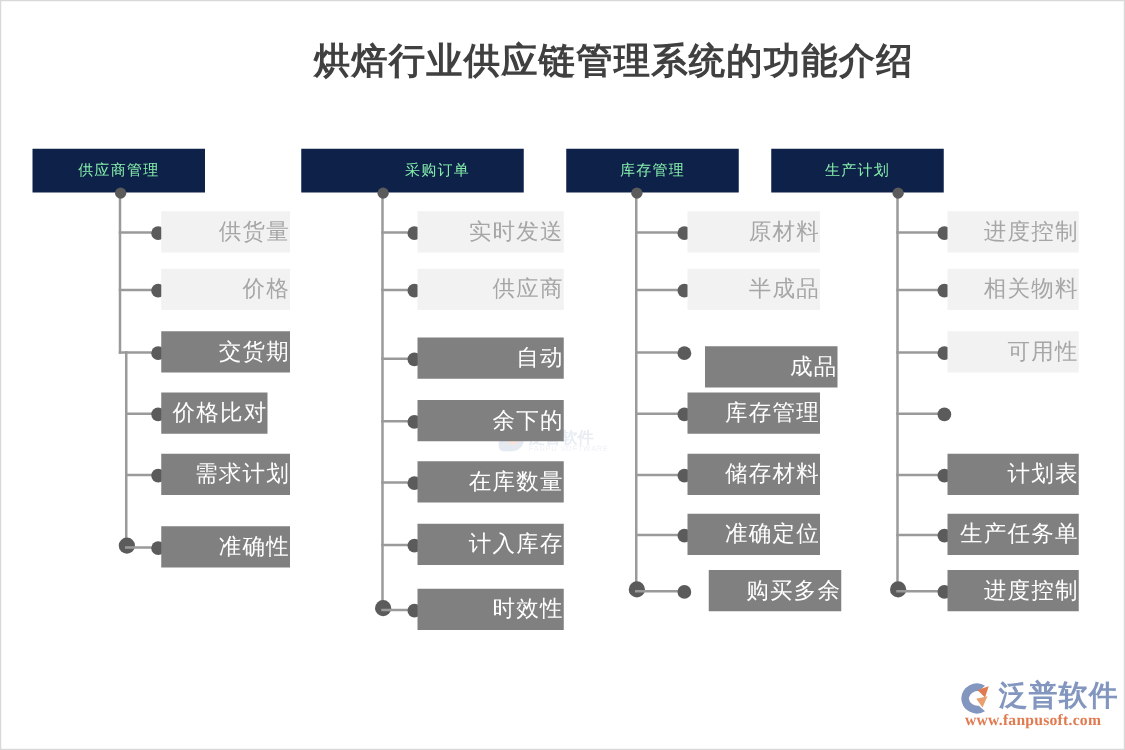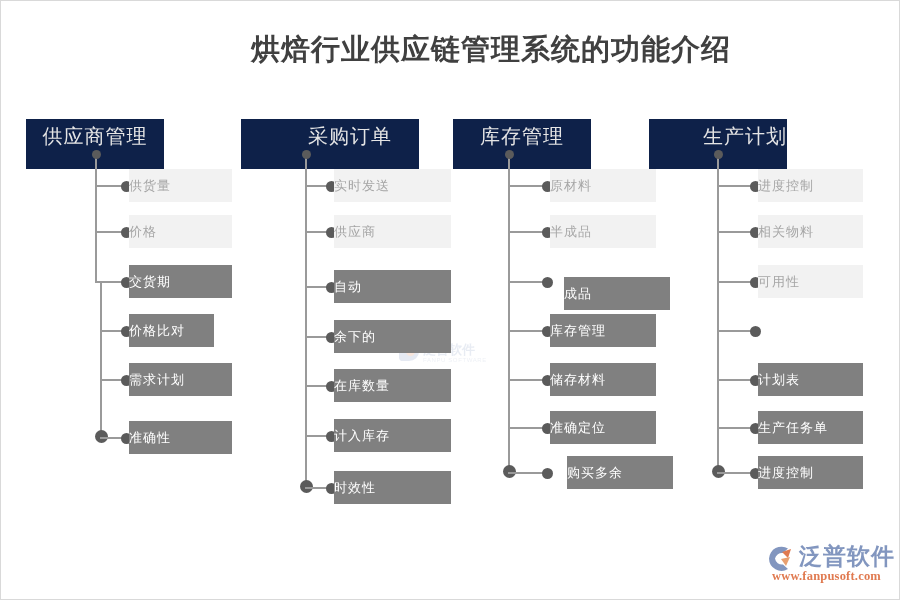--- a/index.html
+++ b/index.html
@@ -86,24 +86,24 @@
     top: 0; left: 0;
     width: 215px;
     height: 600px;
   }
 
   
   .col-header {
     position: absolute;
     top: 118px;
     width: 138px;
-    height: 50px;
+    height: 35px;
     background: #0e2149;
-    color: #e5e5e5;
-    font-size: 20px;
+    color: #86efac;
+    font-size: 12px;
     line-height: 35px;
     text-align: center;
     letter-spacing: 1px;
     white-space: nowrap;
   }
 
   
   .trunk {
     position: absolute;
     width: 2px;
@@ -128,22 +128,22 @@
     width: 11px; height: 11px;
     border-radius: 50%;
     background: #5b5b5b;
   }
 
   
   .item {
     position: absolute;
     height: 33px;
     line-height: 33px;
-    text-align: left;
-    font-size: 13px;
+    text-align: right;
+    font-size: 18px;
     letter-spacing: 1px;
     white-space: nowrap;
     box-sizing: border-box;
   }
   .item.light {
     background: #f2f2f2;
     color: #a6a6a6;
   }
   .item.dark {
     background: #808080;
@@ -269,21 +269,21 @@
         <span class="branch-dot" style="left: 541px; top: 374px;"></span>
         <div class="item dark" style="left: 549px; top: 362px; width: 106px;">储存材料</div>
         <div class="branch" style="left: 507px; top: 426px; width: 42px;"></div>
         <span class="branch-dot" style="left: 541px; top: 422px;"></span>
         <div class="item dark" style="left: 549px; top: 410px; width: 106px;">准确定位</div>
         <div class="branch" style="left: 507px; top: 471px; width: 42px;"></div>
         <span class="branch-dot" style="left: 541px; top: 467px;"></span>
         <div class="item dark" style="left: 566px; top: 455px; width: 106px;">购买多余</div>
       </div>
       <div class="column">
-        <div class="col-header" style="left: 648px; text-align: right;">生产计划</div>
+        <div class="col-header" style="left: 616px;">生产计划</div>
         <div class="trunk" style="left: 716px; top: 153px; height: 318px;"></div>
         <span class="trunk-top-dot" style="left: 713px; top: 149px;"></span>
         <span class="trunk-end-dot" style="width: 13px; height: 13px; left: 711px; top: 464px;"></span>
         <div class="branch" style="left: 716px; top: 184px; width: 41px;"></div>
         <span class="branch-dot" style="left: 749px; top: 180px;"></span>
         <div class="item light" style="left: 757px; top: 168px; width: 105px;">进度控制</div>
         <div class="branch" style="left: 716px; top: 230px; width: 41px;"></div>
         <span class="branch-dot" style="left: 749px; top: 226px;"></span>
         <div class="item light" style="left: 757px; top: 214px; width: 105px;">相关物料</div>
         <div class="branch" style="left: 716px; top: 280px; width: 41px;"></div>

